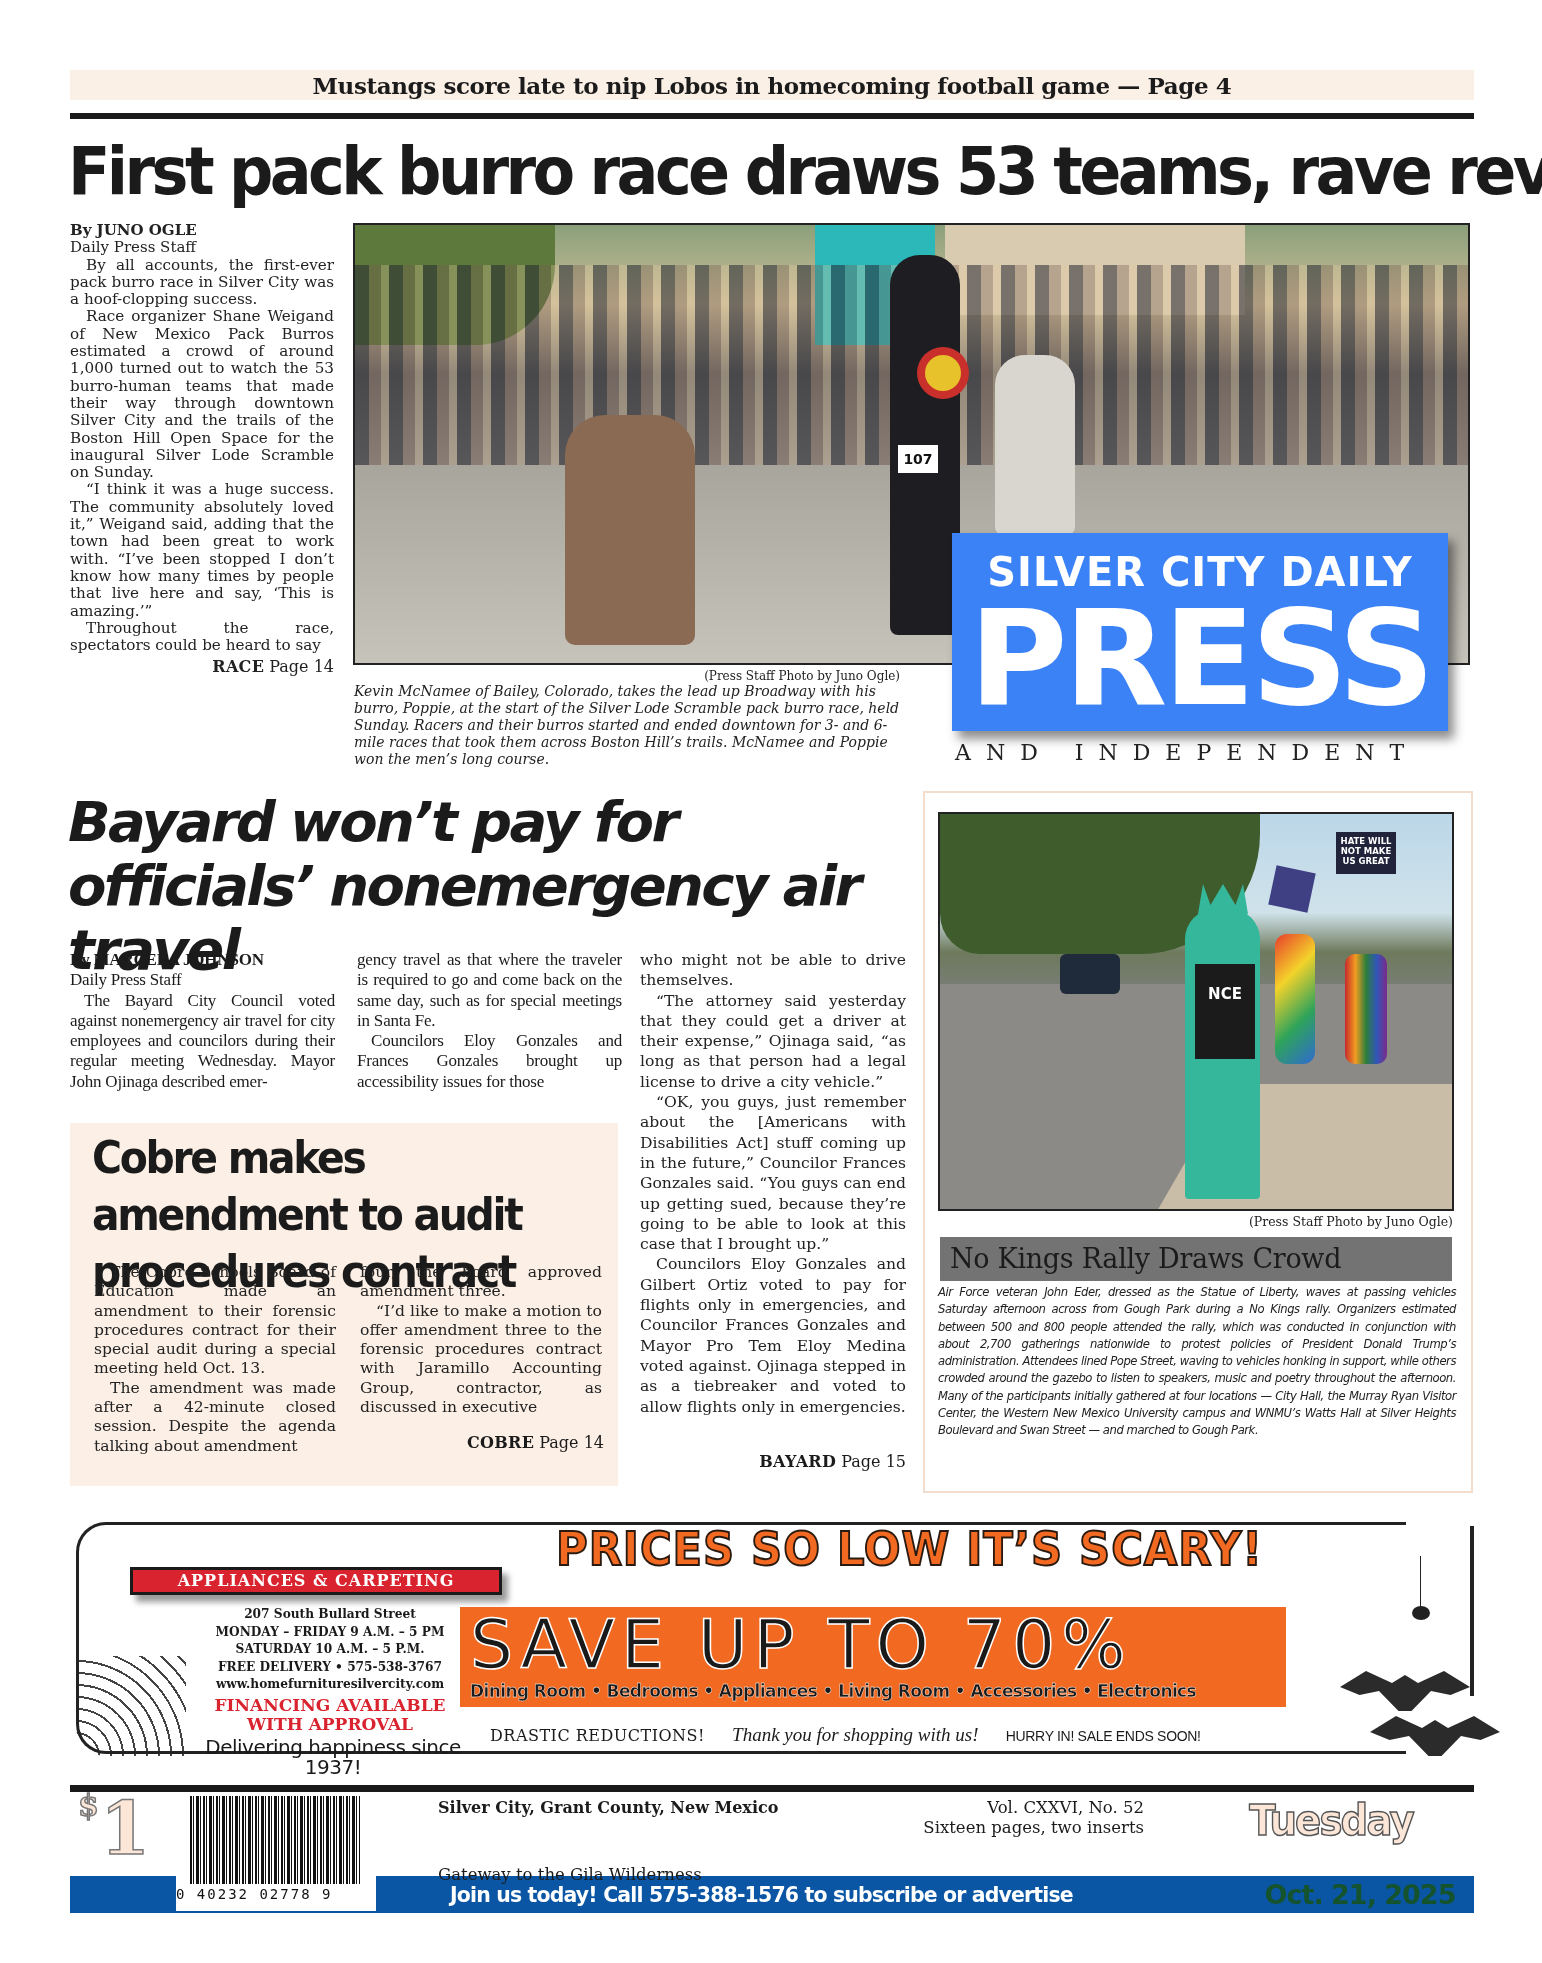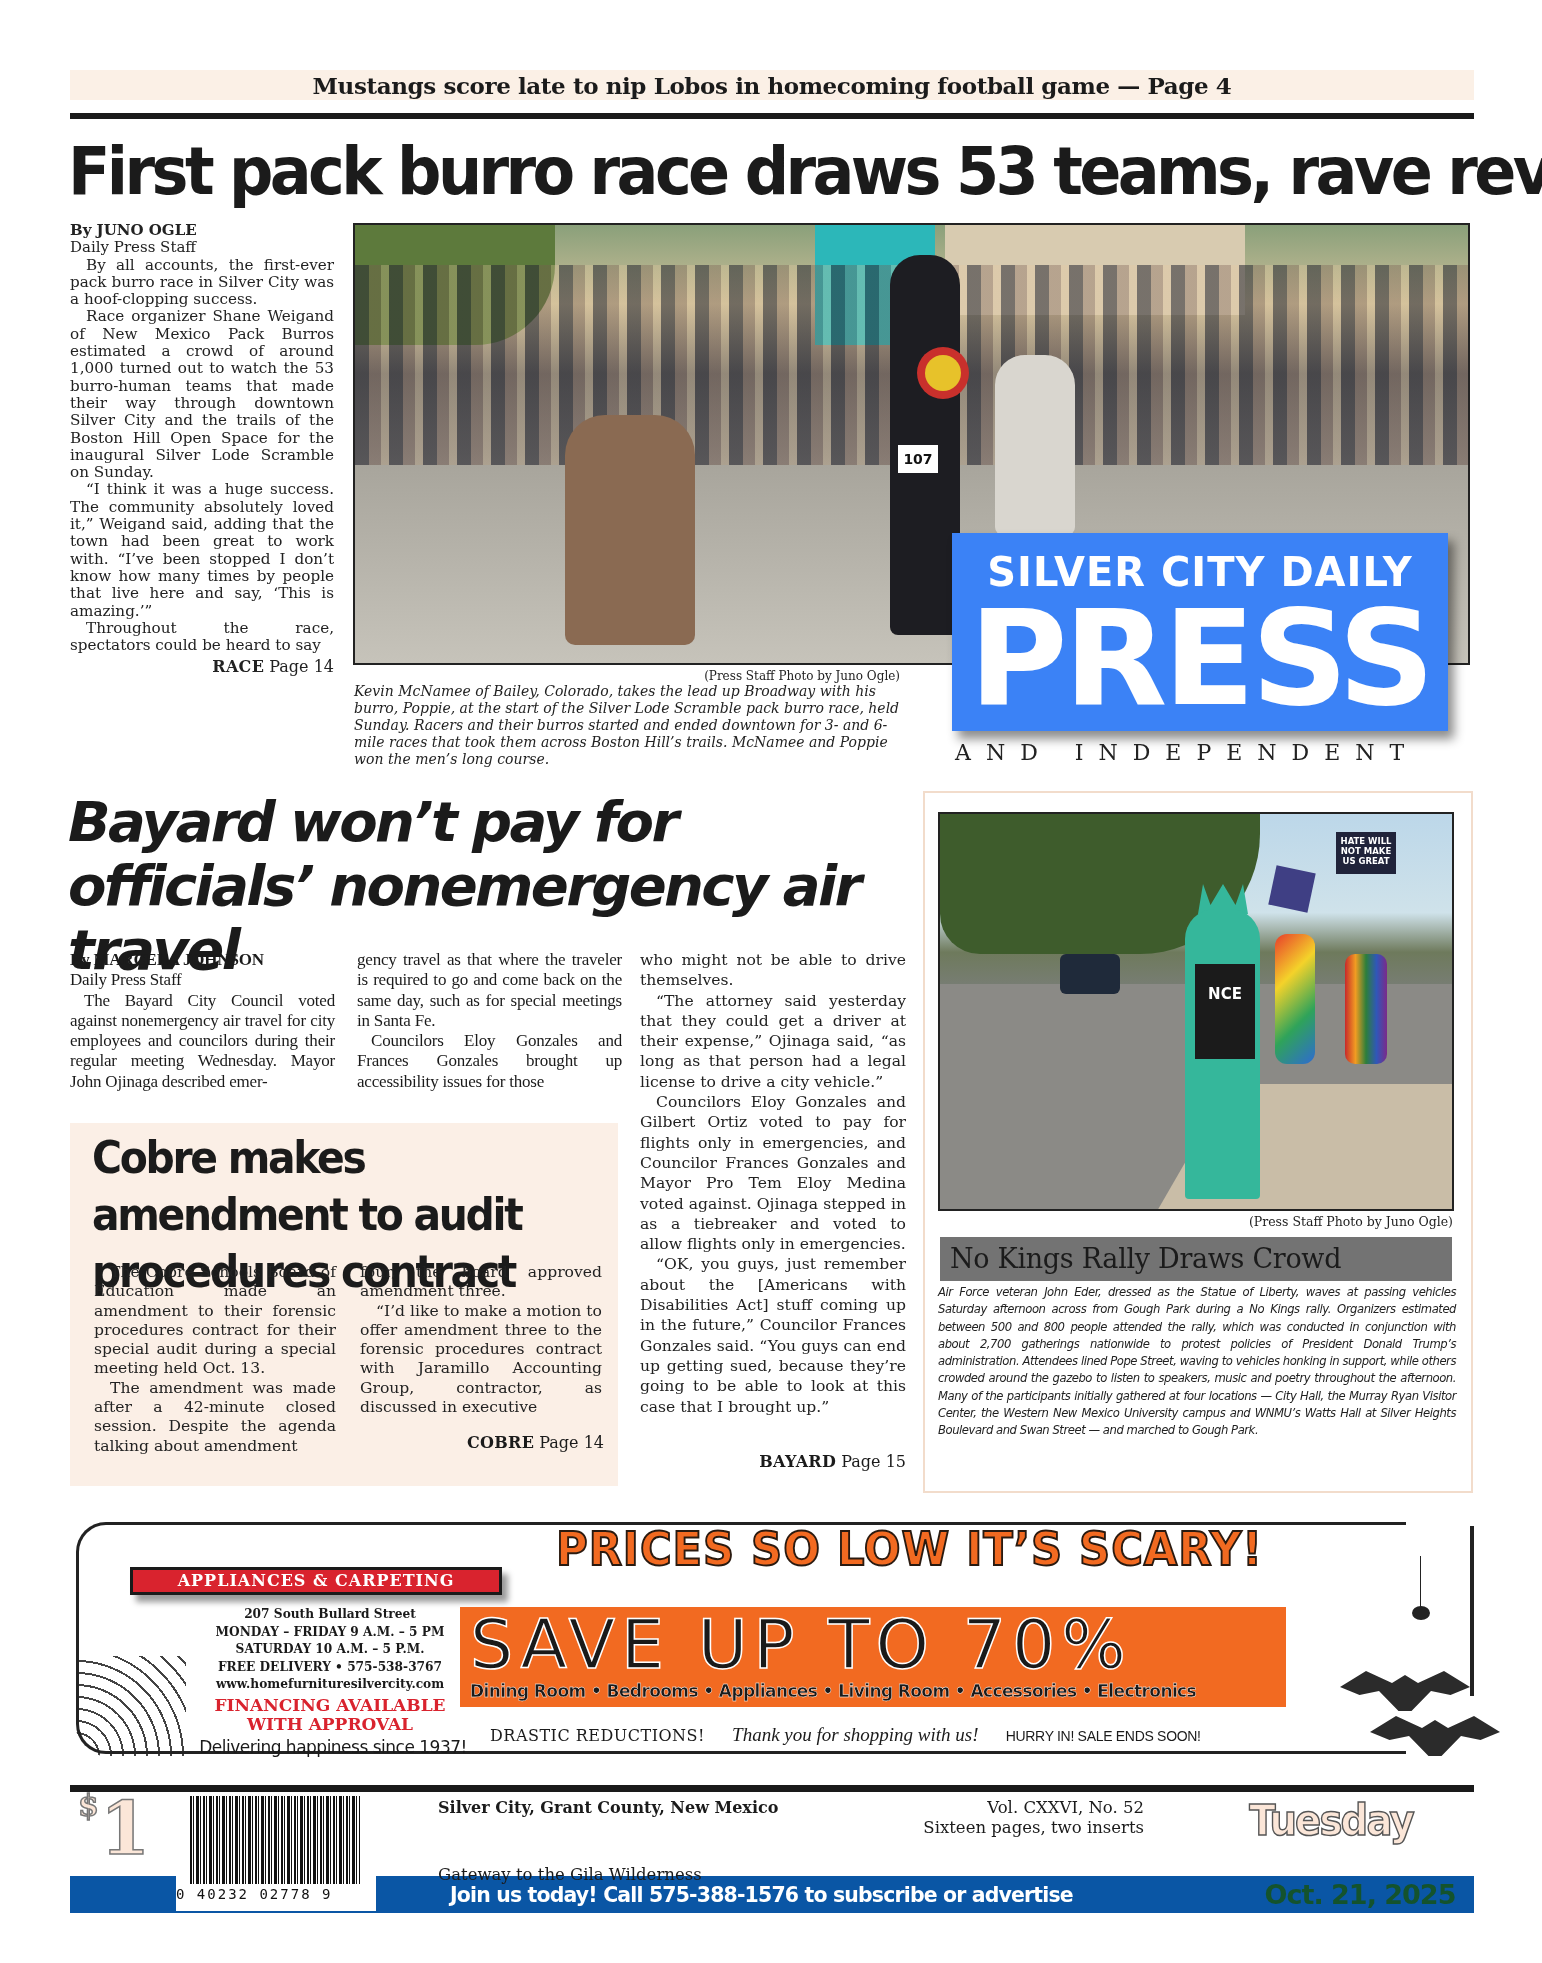--- a/index.html
+++ b/index.html
@@ -94,21 +94,21 @@
     box-shadow: 6px 7px 6px rgba(0,0,0,.4); color: #fff; font-family: "DejaVu Serif", serif; font-weight: bold;
     font-size: 30px; text-align: center; line-height: 32px; letter-spacing: 1px; }
   .hf-sub { position: absolute; left: 60px; top: 61px; width: 372px; height: 28px; background: #d9232e; border: 3px solid #1a1a1a;
     box-shadow: 6px 7px 6px rgba(0,0,0,.4); color: #fff; font-family: "DejaVu Serif", serif; font-weight: bold;
     font-size: 16px; text-align: center; line-height: 22px; letter-spacing: 1px; }
   .hf-info { position: absolute; left: 110px; top: 100px; width: 300px; text-align: center; font-family: "DejaVu Serif", serif; font-weight: bold;
     font-size: 12.2px; line-height: 17.5px; color: #1a1a1a; }
   .hf-fin { position: absolute; left: 110px; top: 190px; width: 300px; text-align: center; font-family: "DejaVu Serif", serif; font-weight: bold;
     font-size: 17px; line-height: 19px; color: #d9232e; }
   .hf-since { position: absolute; left: 108px; top: 231px; width: 310px; text-align: center; font-family: "DejaVu Sans", sans-serif;
-    font-size: 17px; line-height: 20px; letter-spacing: -0.5px; color: #1a1a1a; }
+    font-size: 20px; line-height: 20px; letter-spacing: -0.5px; color: #1a1a1a; }
   .web { position: absolute; left: 6px; top: 150px; width: 110px; height: 100px;
     background: repeating-radial-gradient(circle at 0% 100%, transparent 0 10px, #222 10px 12px); opacity: .85; border-radius: 0 0 0 30px; }
   .scary { position: absolute; left: 486px; top: 14px; width: 900px; font-family: "DejaVu Sans", sans-serif; font-weight: bold;
     font-size: 46px; line-height: 58px; color: #f26a21; letter-spacing: 1px; -webkit-text-stroke: 2px #2a1a10; white-space: nowrap;
     transform: scaleX(0.94); transform-origin: left; }
   .save-box { position: absolute; left: 390px; top: 101px; width: 826px; height: 100px; background: #f26a21; }
   .save-text { position: absolute; left: 10px; top: 0; width: 806px; font-family: "DejaVu Sans", sans-serif; font-size: 68px; line-height: 76px;
     letter-spacing: 6px; color: #1a1a1a; -webkit-text-stroke: 1.5px #fff; white-space: nowrap; }
   .save-cats { position: absolute; left: 10px; top: 72px; width: 806px; font-family: "DejaVu Sans", sans-serif; font-weight: bold; font-size: 17px;
     line-height: 24px; color: #1a1a1a; letter-spacing: -0.6px; white-space: nowrap; -webkit-text-stroke: 0.4px #fff; }
@@ -195,22 +195,22 @@
   <div>Daily Press Staff</div>
   <p>The Bayard City Council voted against nonemergency air travel for city employees and councilors during their regular meeting Wednesday. Mayor John Ojinaga described emer-</p>
 </div>
 <div class="abs cond" style="left:357px; top:950px; width:265px;">
   <p style="text-indent:0;">gency travel as that where the traveler is required to go and come back on the same day, such as for special meetings in Santa Fe.</p>
   <p>Councilors Eloy Gonzales and Frances Gonzales brought up accessibility issues for those</p>
 </div>
 <div class="abs col-text" style="left:640px; top:950px; width:266px; font-size:15.6px; line-height:20.3px;">
   <p style="text-indent:0;">who might not be able to drive themselves.</p>
   <p>“The attorney said yesterday that they could get a driver at their expense,” Ojinaga said, “as long as that person had a legal license to drive a city vehicle.”</p>
+  <p>“OK, you guys, just remember about the [Americans with Disabilities Act] stuff coming up in the future,” Councilor Frances Gonzales said. “You guys can end up getting sued, because they’re going to be able to look at this case that I brought up.”</p>
   <p>Councilors Eloy Gonzales and Gilbert Ortiz voted to pay for flights only in emergencies, and Councilor Frances Gonzales and Mayor Pro Tem Eloy Medina voted against. Ojinaga stepped in as a tiebreaker and voted to allow flights only in emergencies.</p>
-  <p>“OK, you guys, just remember about the [Americans with Disabilities Act] stuff coming up in the future,” Councilor Frances Gonzales said. “You guys can end up getting sued, because they’re going to be able to look at this case that I brought up.”</p>
 </div>
 <div class="abs jump" style="left:640px; top:1452px; width:266px;">
   <b>BAYARD</b>
   <span>Page 15</span>
 </div>
 
 <div class="abs cobre-box">
   <div class="cobre-head">Cobre makes amendment to audit procedures contract</div>
   <div class="col-text" style="position:absolute; left:24px; top:140px; width:242px; font-size:15.6px; line-height:19.3px;">
     <p>The Cobre Schools Board of Education made an amendment to their forensic procedures contract for their special audit during a special meeting held Oct. 13.</p>

